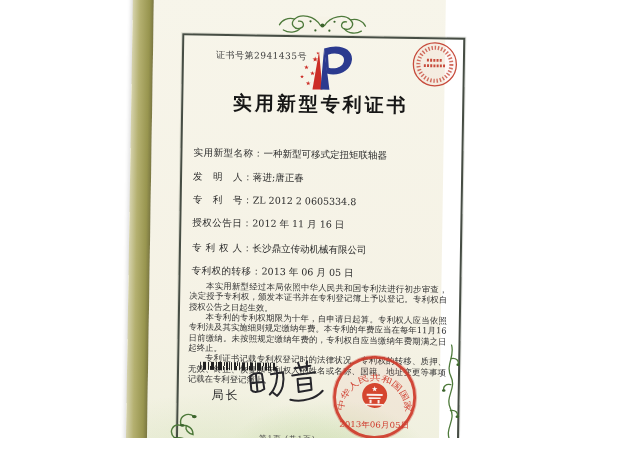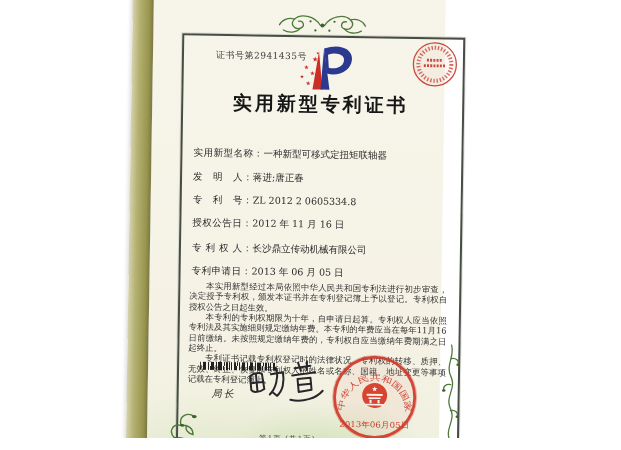--- a/index.html
+++ b/index.html
@@ -37,21 +37,21 @@
   .field{left:42px;width:260px;font-size:9.5px;color:#2b2b2b;white-space:nowrap;}
   .field .lab{letter-spacing:0.5px;}
   .paras{left:40px;top:290px;width:258px;font-size:8.4px;line-height:1.23;
     color:#333;text-align:justify;}
   .paras p{margin:0;text-indent:2em;}
   .barcode{left:52px;top:371px;width:76px;height:8px;
     background:
       repeating-linear-gradient(90deg,#202020 0 1px,transparent 1px 2.6px),
       repeating-linear-gradient(90deg,transparent 0 3.4px,#202020 3.4px 4.9px,transparent 4.9px 7.8px);
   }
-  .director{left:64px;top:396px;font-size:10px;letter-spacing:2px;color:#2e2e2e;font-style:italic;}
+  .director{left:64px;top:396px;font-size:12px;letter-spacing:2px;color:#2e2e2e;}
   .footer{left:112px;top:442px;width:80px;font-size:7.5px;letter-spacing:1px;color:#4a4a4a;}
   .sig-svg{left:96px;top:368px;}
   .seal-big{left:170px;top:356px;}
   .seal-small{left:256px;top:44px;}
   .logo{left:142px;top:52px;}
   .orn-top{left:117px;top:18px;}
   .orn-bl{left:8px;top:412px;}
   .orn-br{left:286px;top:350px;}
 </style>
 </head>
@@ -120,21 +120,21 @@
       <div class="abs field" style="top:203px">
         <span class="lab">专　利　号：</span><span>ZL 2012 2 0605334.8</span>
       </div>
       <div class="abs field" style="top:226px">
         <span class="lab">授权公告日：</span><span>2012 年 11 月 16 日</span>
       </div>
       <div class="abs field" style="top:251px">
         <span class="lab">专 利 权 人：</span><span>长沙鼎立传动机械有限公司</span>
       </div>
       <div class="abs field" style="top:274px">
-        <span class="lab">专利申请日：</span><span>2013 年 06 月 05 日</span>
+        <span class="lab">专利权的转移：</span><span>2013 年 06 月 05 日</span>
       </div>
 
       <div class="abs paras">
         <p>本实用新型经过本局依照中华人民共和国专利法进行初步审查，决定授予专利权，颁发本证书并在专利登记簿上予以登记。专利权自授权公告之日起生效。</p>
         <p>本专利的专利权期限为十年，自申请日起算。专利权人应当依照专利法及其实施细则规定缴纳年费。本专利的年费应当在每年11月16日前缴纳。未按照规定缴纳年费的，专利权自应当缴纳年费期满之日起终止。</p>
         <p>专利证书记载专利权登记时的法律状况。专利权的转移、质押、无效、终止、恢复和专利权人的姓名或名称、国籍、地址变更等事项记载在专利登记簿上。</p>
       </div>
 
       <div class="abs barcode"></div>
 

